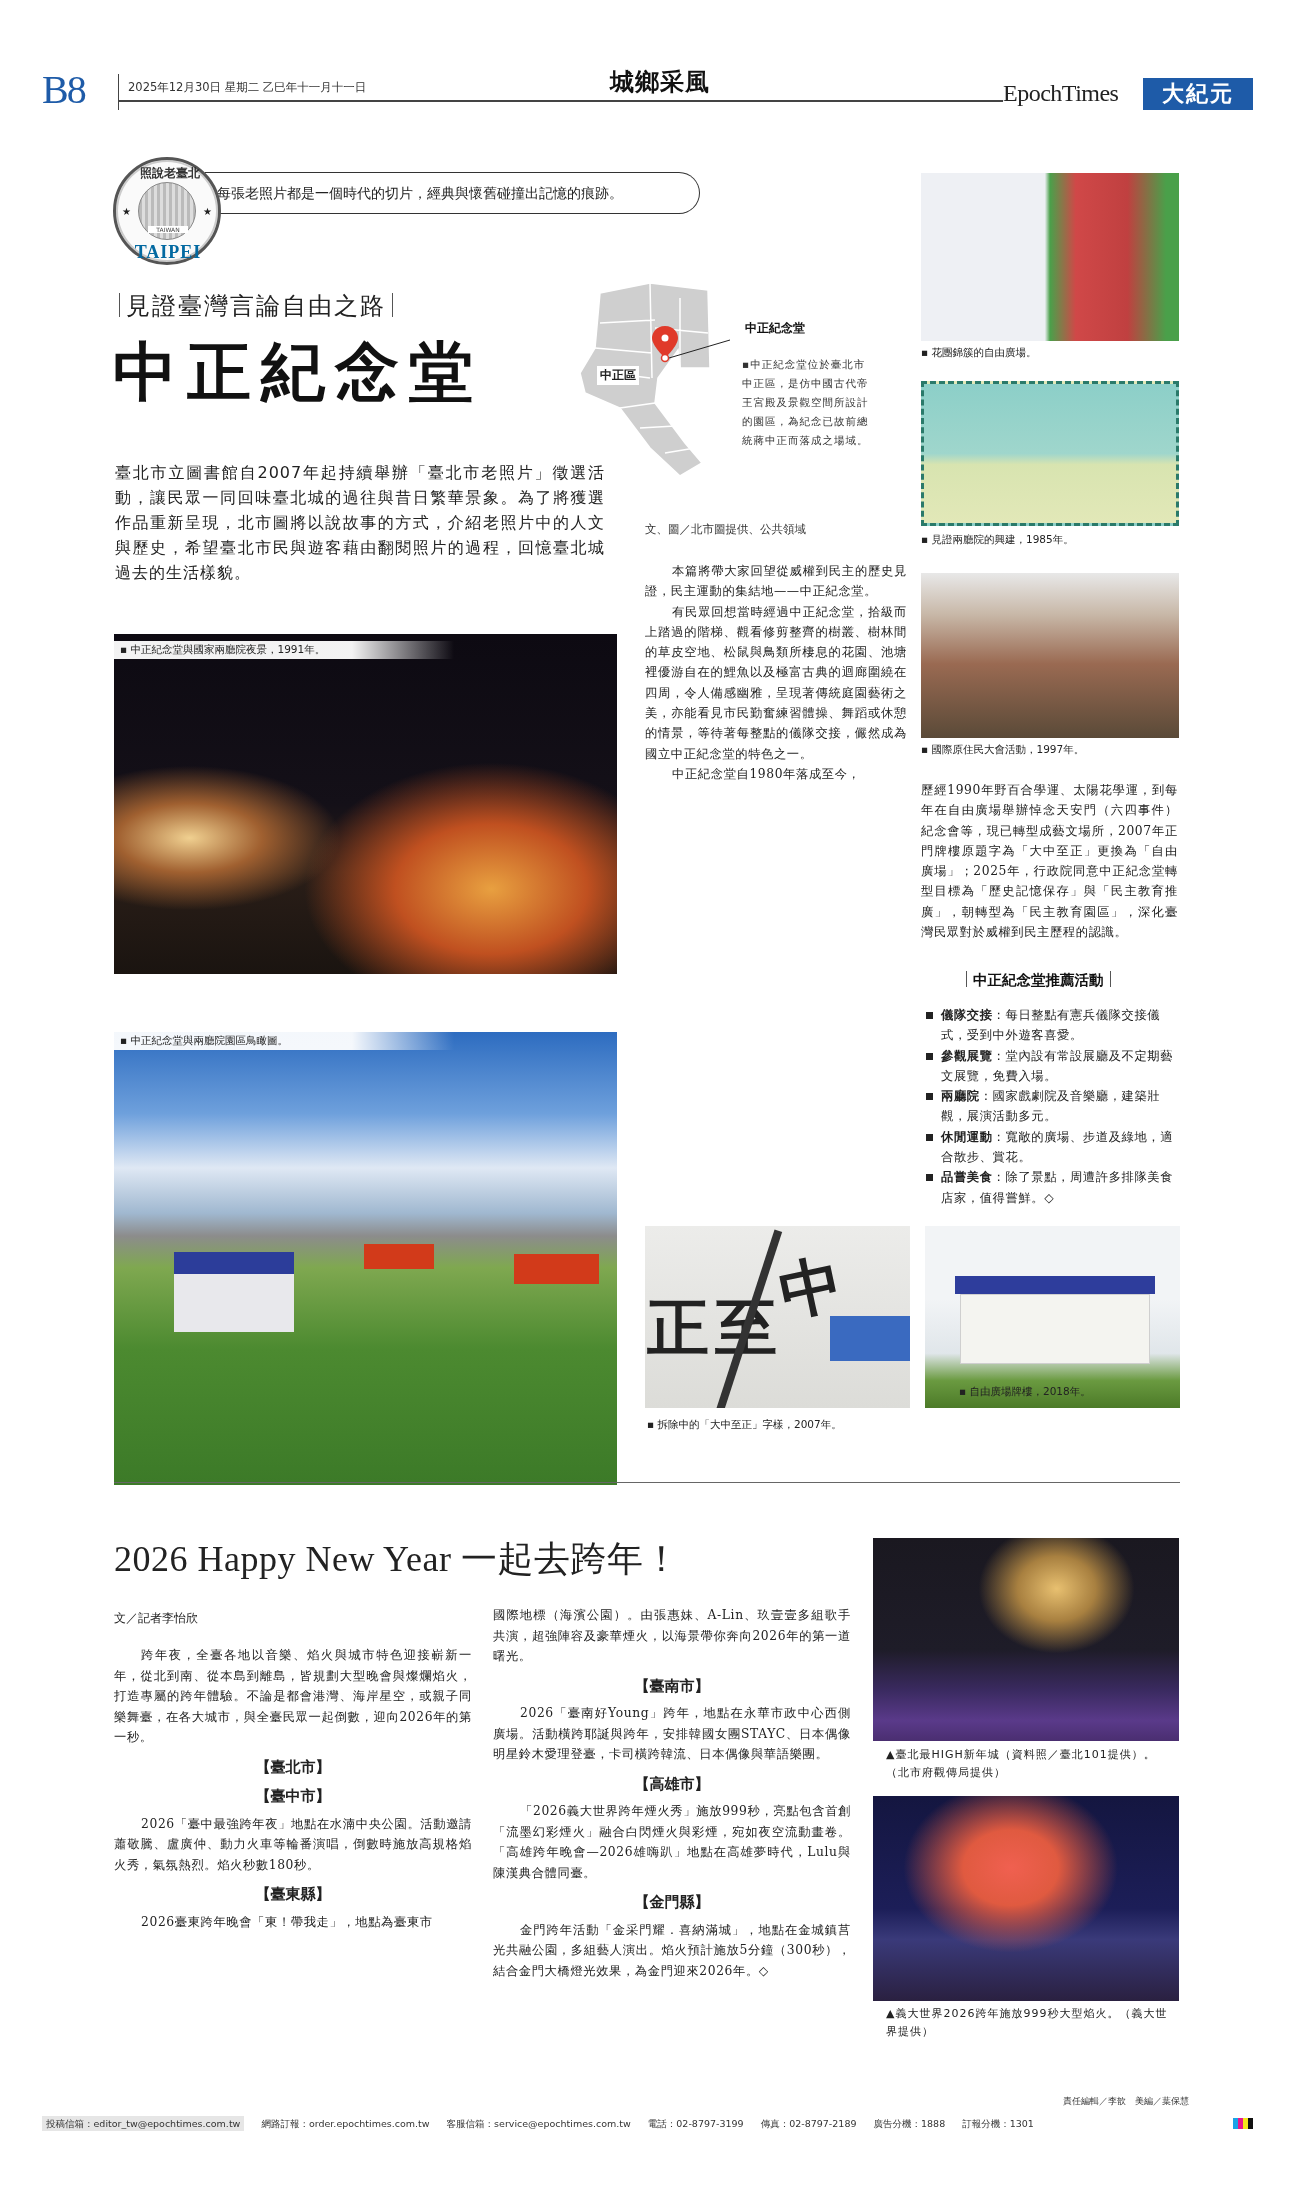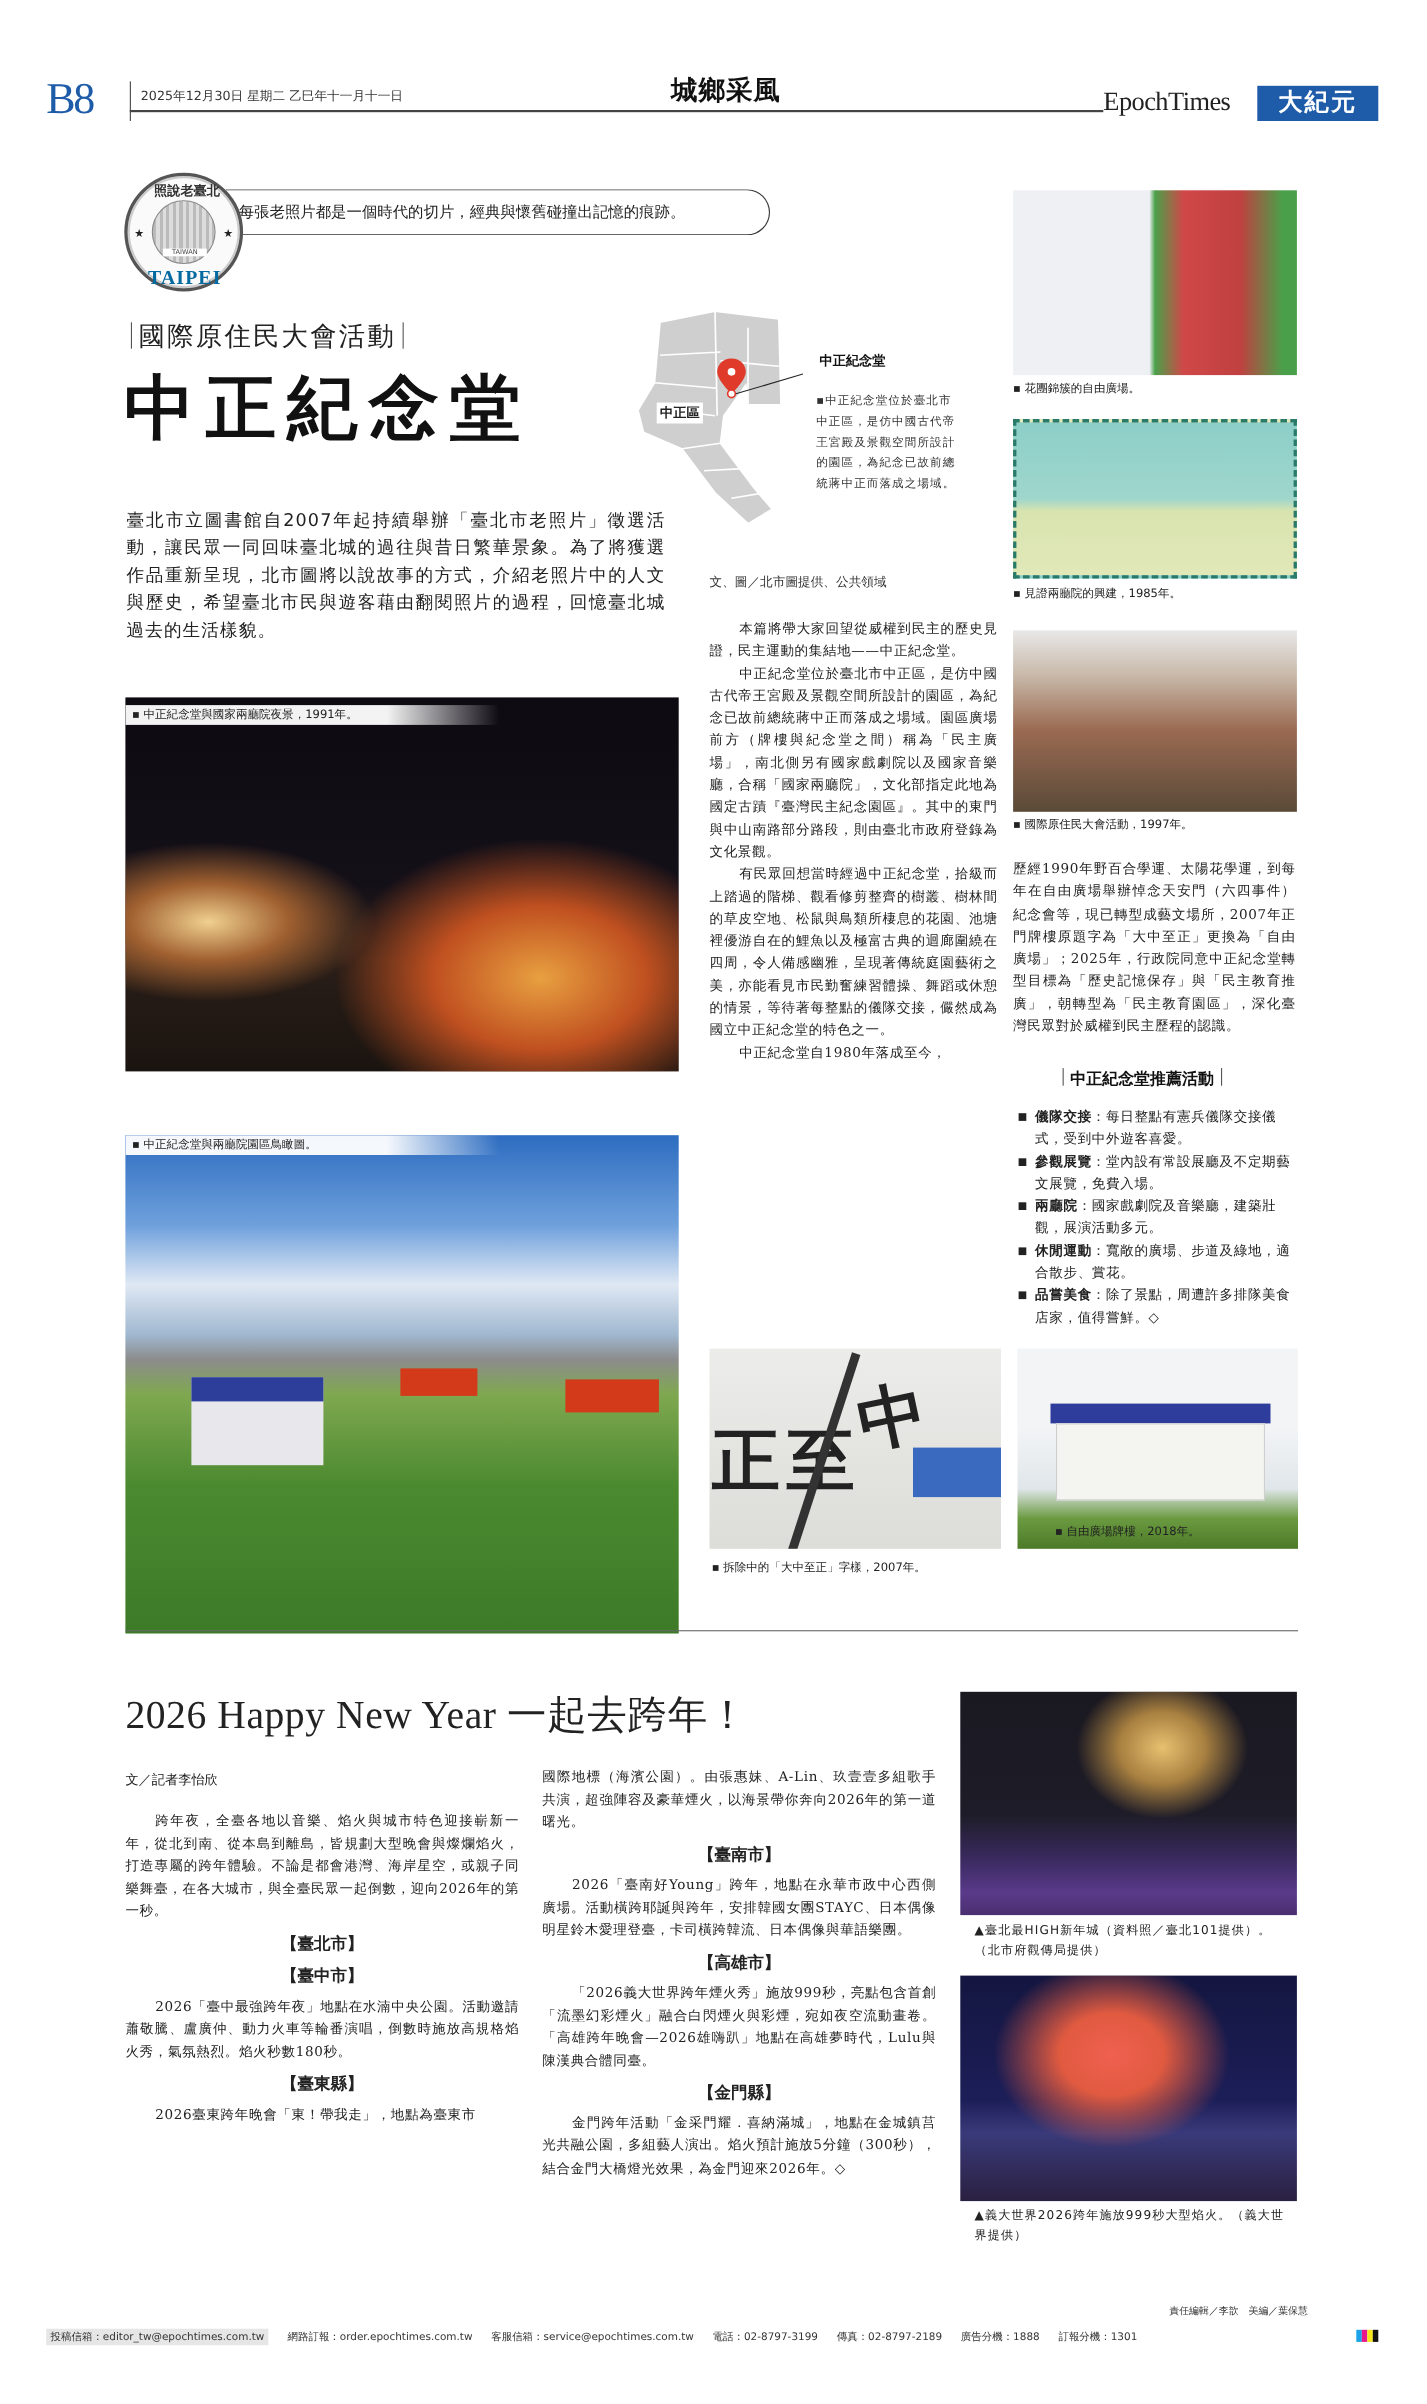--- a/index.html
+++ b/index.html
@@ -122,21 +122,21 @@
 <div class="abs tagline">每張老照片都是一個時代的切片，經典與懷舊碰撞出記憶的痕跡。</div>
 <div class="abs badge">
   <div class="badge-inner"></div>
   <div class="badge-top">照說老臺北</div>
   <span class="badge-star" style="left:6px">★</span>
   <span class="badge-star" style="right:6px">★</span>
   <div class="badge-mid">TAIWAN</div>
   <div class="badge-bot">TAIPEI</div>
 </div>
 
-<div class="abs kicker"><span class="bar"></span><span>國際原住民大會活動</span><span class="bar"></span></div>
+<div class="abs kicker"><span class="bar"></span><span>見證臺灣言論自由之路</span><span class="bar"></span></div>
 <div class="abs headline">中正紀念堂</div>
 <div class="abs lede">臺北市立圖書館自2007年起持續舉辦「臺北市老照片」徵選活動，讓民眾一同回味臺北城的過往與昔日繁華景象。為了將獲選作品重新呈現，北市圖將以說故事的方式，介紹老照片中的人文與歷史，希望臺北市民與遊客藉由翻閱照片的過程，回憶臺北城過去的生活樣貌。</div>
 
 <svg class="abs map" viewBox="0 0 150 200">
   <path d="M20 15 L70 5 L128 12 L130 90 L100 90 L98 72 L78 100 L75 125 L105 165 L122 185 L100 198 L70 170 L40 130 L5 115 L0 95 L15 70 Z" fill="#cfcfcf" stroke="#fff" stroke-width="1.5"></path>
   <path d="M20 45 L75 42 M70 5 L72 100 M75 50 L128 55 M15 70 L72 75 M30 95 L70 100 M40 130 L75 125 M60 150 L95 148 M85 175 L115 170 M100 20 L100 90" stroke="#fff" stroke-width="1.5" fill="none"></path>
   <g>
     <path d="M85 48 C76 48 72 55 72 60 C72 68 85 80 85 80 C85 80 98 68 98 60 C98 55 94 48 85 48 Z" fill="#e03a2a"></path>
     <circle cx="85" cy="60" r="3.5" fill="#fff"></circle>
     <circle cx="85" cy="80" r="3.5" fill="#fff" stroke="#e03a2a" stroke-width="1.5"></circle>
@@ -160,21 +160,20 @@
 
 <div class="photo ph-flower"></div>
 <div class="cap" style="left:921px; top:346px;">▪ <span>花團錦簇的自由廣場。</span></div>
 <div class="photo ph-1985"></div>
 <div class="cap" style="left:921px; top:533px;">▪ <span>見證兩廳院的興建，1985年。</span></div>
 <div class="photo ph-1997"></div>
 <div class="cap" style="left:921px; top:743px;">▪ <span>國際原住民大會活動，1997年。</span></div>
 
 <div class="body-col col-mid">
   <p>本篇將帶大家回望從威權到民主的歷史見證，民主運動的集結地——中正紀念堂。</p>
-  <p>中正紀念堂位於臺北市中正區，是仿中國古代帝王宮殿及景觀空間所設計的園區，為紀念已故前總統蔣中正而落成之場域。園區廣場前方（牌樓與紀念堂之間）稱為「民主廣場」，南北側另有國家戲劇院以及國家音樂廳，合稱「國家兩廳院」，文化部指定此地為國定古蹟『臺灣民主紀念園區』。其中的東門與中山南路部分路段，則由臺北市政府登錄為文化景觀。</p>
   <p>有民眾回想當時經過中正紀念堂，拾級而上踏過的階梯、觀看修剪整齊的樹叢、樹林間的草皮空地、松鼠與鳥類所棲息的花園、池塘裡優游自在的鯉魚以及極富古典的迴廊圍繞在四周，令人備感幽雅，呈現著傳統庭園藝術之美，亦能看見市民勤奮練習體操、舞蹈或休憩的情景，等待著每整點的儀隊交接，儼然成為國立中正紀念堂的特色之一。</p>
   <p>中正紀念堂自1980年落成至今，</p>
 </div>
 
 <div class="body-col col-right">
   <p style="text-indent:0">歷經1990年野百合學運、太陽花學運，到每年在自由廣場舉辦悼念天安門（六四事件）紀念會等，現已轉型成藝文場所，2007年正門牌樓原題字為「大中至正」更換為「自由廣場」；2025年，行政院同意中正紀念堂轉型目標為「歷史記憶保存」與「民主教育推廣」，朝轉型為「民主教育園區」，深化臺灣民眾對於威權到民主歷程的認識。</p>
 </div>
 <div class="sub-heading" style="left:960px; top:971px;"><span class="bar"></span><span>中正紀念堂推薦活動</span><span class="bar"></span></div>
 <ul class="rec-list">
   <li><b>儀隊交接</b><span>：每日整點有憲兵儀隊交接儀式，受到中外遊客喜愛。</span></li>

